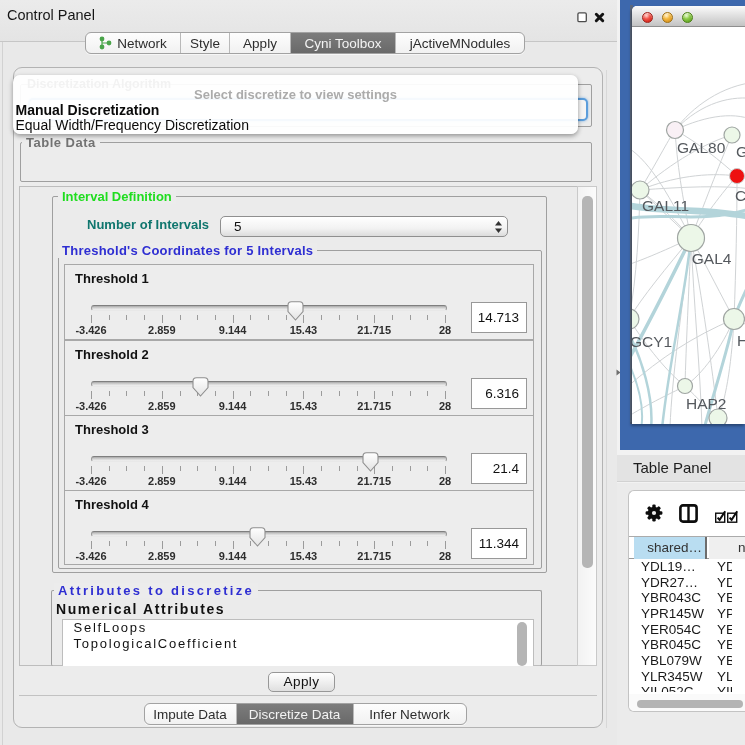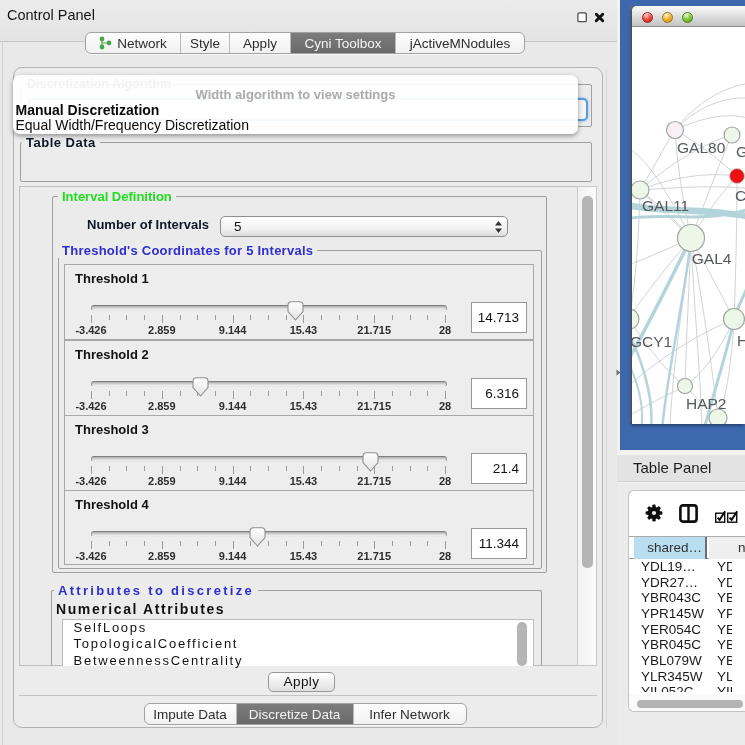--- a/index.html
+++ b/index.html
@@ -17,21 +17,21 @@
 .seg { position:absolute; display:flex; border:1px solid #a2a2a2; border-radius:6px; overflow:hidden; background:linear-gradient(#fdfdfd,#f1f1f1); box-shadow:0 1px 0 rgba(255,255,255,.6); }
 .seg .s { font-size:13.5px; color:#2d2d2d; display:flex; align-items:center; justify-content:center; border-right:1px solid #b9b9b9; white-space:nowrap; }
 .seg .s:last-child { border-right:none; }
 .seg .sel { background:linear-gradient(#7c7c7c,#696969); color:#f3f3f3; }
 
 
 #mainpanel { position:absolute; left:13px; top:67px; width:590px; height:661px; background:#ececec; border:1px solid #b3b3b3; border-radius:9px; }
 
 
 .group { position:absolute; border:1px solid #9f9f9f; border-radius:2px; }
-.gtitle { position:absolute; top:-8px; left:8px; background:#ececec; padding:0 4px; font-weight:bold; font-size:13px; color:#0f172a; line-height:15px; }
+.gtitle { position:absolute; top:-8px; left:8px; background:#ececec; padding:0 4px; font-weight:bold; font-size:13px; color:#737373; line-height:15px; }
 
 
 .combo { position:absolute; background:linear-gradient(#ffffff,#f2f2f2 60%,#dcdcdc); border:1px solid #8f8f8f; border-radius:5px; font-size:13px; color:#111; display:flex; align-items:center; }
 .combo .arr { position:absolute; right:4.5px; top:50%; transform:translateY(-50%); }
 
 
 .tbox { position:absolute; left:64px; width:470px; height:76px; border:1px solid #a8a8a8; background:#ededed; }
 .tbox .tt { position:absolute; left:10px; top:6px; font-weight:bold; font-size:13px; color:#111; }
 .track { position:absolute; left:25.5px; height:5.5px; border-top:1px solid #7f7f7f; border-left:1px solid #9a9a9a; border-right:1px solid #9a9a9a; border-bottom:1px solid #e8e8e8; border-radius:3px; background:linear-gradient(#a8a8a8,#d5d5d5 50%,#f2f2f2); width:356px; }
 .tick { position:absolute; width:1px; background:#9b9b9b; }
@@ -103,21 +103,21 @@
 
   <div class="group" style="left:20px; top:142px; width:572px; height:40px;">
       <span class="gtitle" style="left:1px; letter-spacing:0.5px;">Table Data</span>
     </div>
 
   <div class="abs" style="left:19px; top:186px; width:578px; height:480px; border:1px solid #bdbdbd; background:#ebebeb;"></div>
 
   <div class="group" style="left:52px; top:196px; width:495px; height:377px;">
       <span class="gtitle" style="left:5px; color:#1fdd1f;">Interval Definition</span>
     </div>
-  <div class="abs" style="left:87px; top:217px; font-weight:bold; font-size:13px; color:#0f172a;">Number of Intervals</div>
+  <div class="abs" style="left:87px; top:217px; font-weight:bold; font-size:13px; color:#0f766e;">Number of Intervals</div>
   <div class="combo" style="left:220px; top:216px; width:288px; height:21px; padding-left:13px; font-size:13.5px;">5
     <svg class="arr" width="9" height="14">
         <path d="M4.5 1 L8 5.5 L1 5.5 Z" fill="#333"></path>
         <path d="M4.5 13 L8 8.5 L1 8.5 Z" fill="#333"></path>
       </svg>
   </div>
 
   <div class="group" style="left:58px; top:250px; width:484px; height:319px;">
       <span class="gtitle" style="left:-1px; color:#2e2ed2; letter-spacing:0.25px;">Threshold's Coordinates for 5 Intervals</span>
     </div>
@@ -287,39 +287,38 @@
   <div class="vfield" style="top:37px;">11.344</div>
 </div>
 
   <div class="group" style="left:51px; top:590px; width:491px; height:76px; border-bottom:none;">
       <span class="gtitle" style="left:2px; color:#2e2ed2; letter-spacing:2.3px;">Attributes to discretize</span>
     </div>
   <div class="abs" style="left:56px; top:601px; font-weight:bold; font-size:14px; letter-spacing:1.6px; color:#111;">Numerical Attributes</div>
   <div id="attrlist">
     <div>SelfLoops</div>
     <div>TopologicalCoefficient</div>
-    <div>BetweennessCentrality</div>
   </div>
   <div class="sbthumb" style="left:517px; top:622px; width:10px; height:44px;"></div>
 
   <div class="abs" style="left:577px; top:186px; width:20px; height:480px; background:linear-gradient(90deg,#f2f2f2,#fbfbfb); border:1px solid #c9c9c9;"></div>
   <div class="sbthumb" style="left:581.5px; top:196px; width:11px; height:372px;"></div>
 
   <div class="button" style="left:268px; top:672px; width:67px; height:20px; line-height:18px; font-size:13.5px; letter-spacing:0.4px;">Apply</div>
   <div class="abs" style="left:19px; top:695px; width:578px; height:1px; background:#c2c2c2;"></div>
 
   <div class="seg" style="left:143.5px; top:703px; height:22px;">
     <div class="s" style="width:92px;">Impute Data</div>
     <div class="s sel" style="width:117px;">Discretize Data</div>
     <div class="s" style="width:112px;">Infer Network</div>
   </div>
 </div>
 
 <div id="popup">
-  <div class="hint">Width algorithm to view settings</div>
+  <div class="hint">Select discretize to view settings</div>
   <div class="i1">Manual Discretization</div>
   <div class="i2">Equal Width/Frequency Discretization</div>
 </div>
 
 <div id="right">
   <svg style="position:absolute; left:-1.5px; top:368.5px;" width="5" height="7">
       <path d="M0.5 0.5 L4.5 3.5 L0.5 6.5 Z" fill="#6f6f6f"></path>
     </svg>
   <div id="bluebg"></div>
   <div class="abs" style="left:13px; top:5px; width:2.5px; height:419px; background:#5b687e;"></div>

